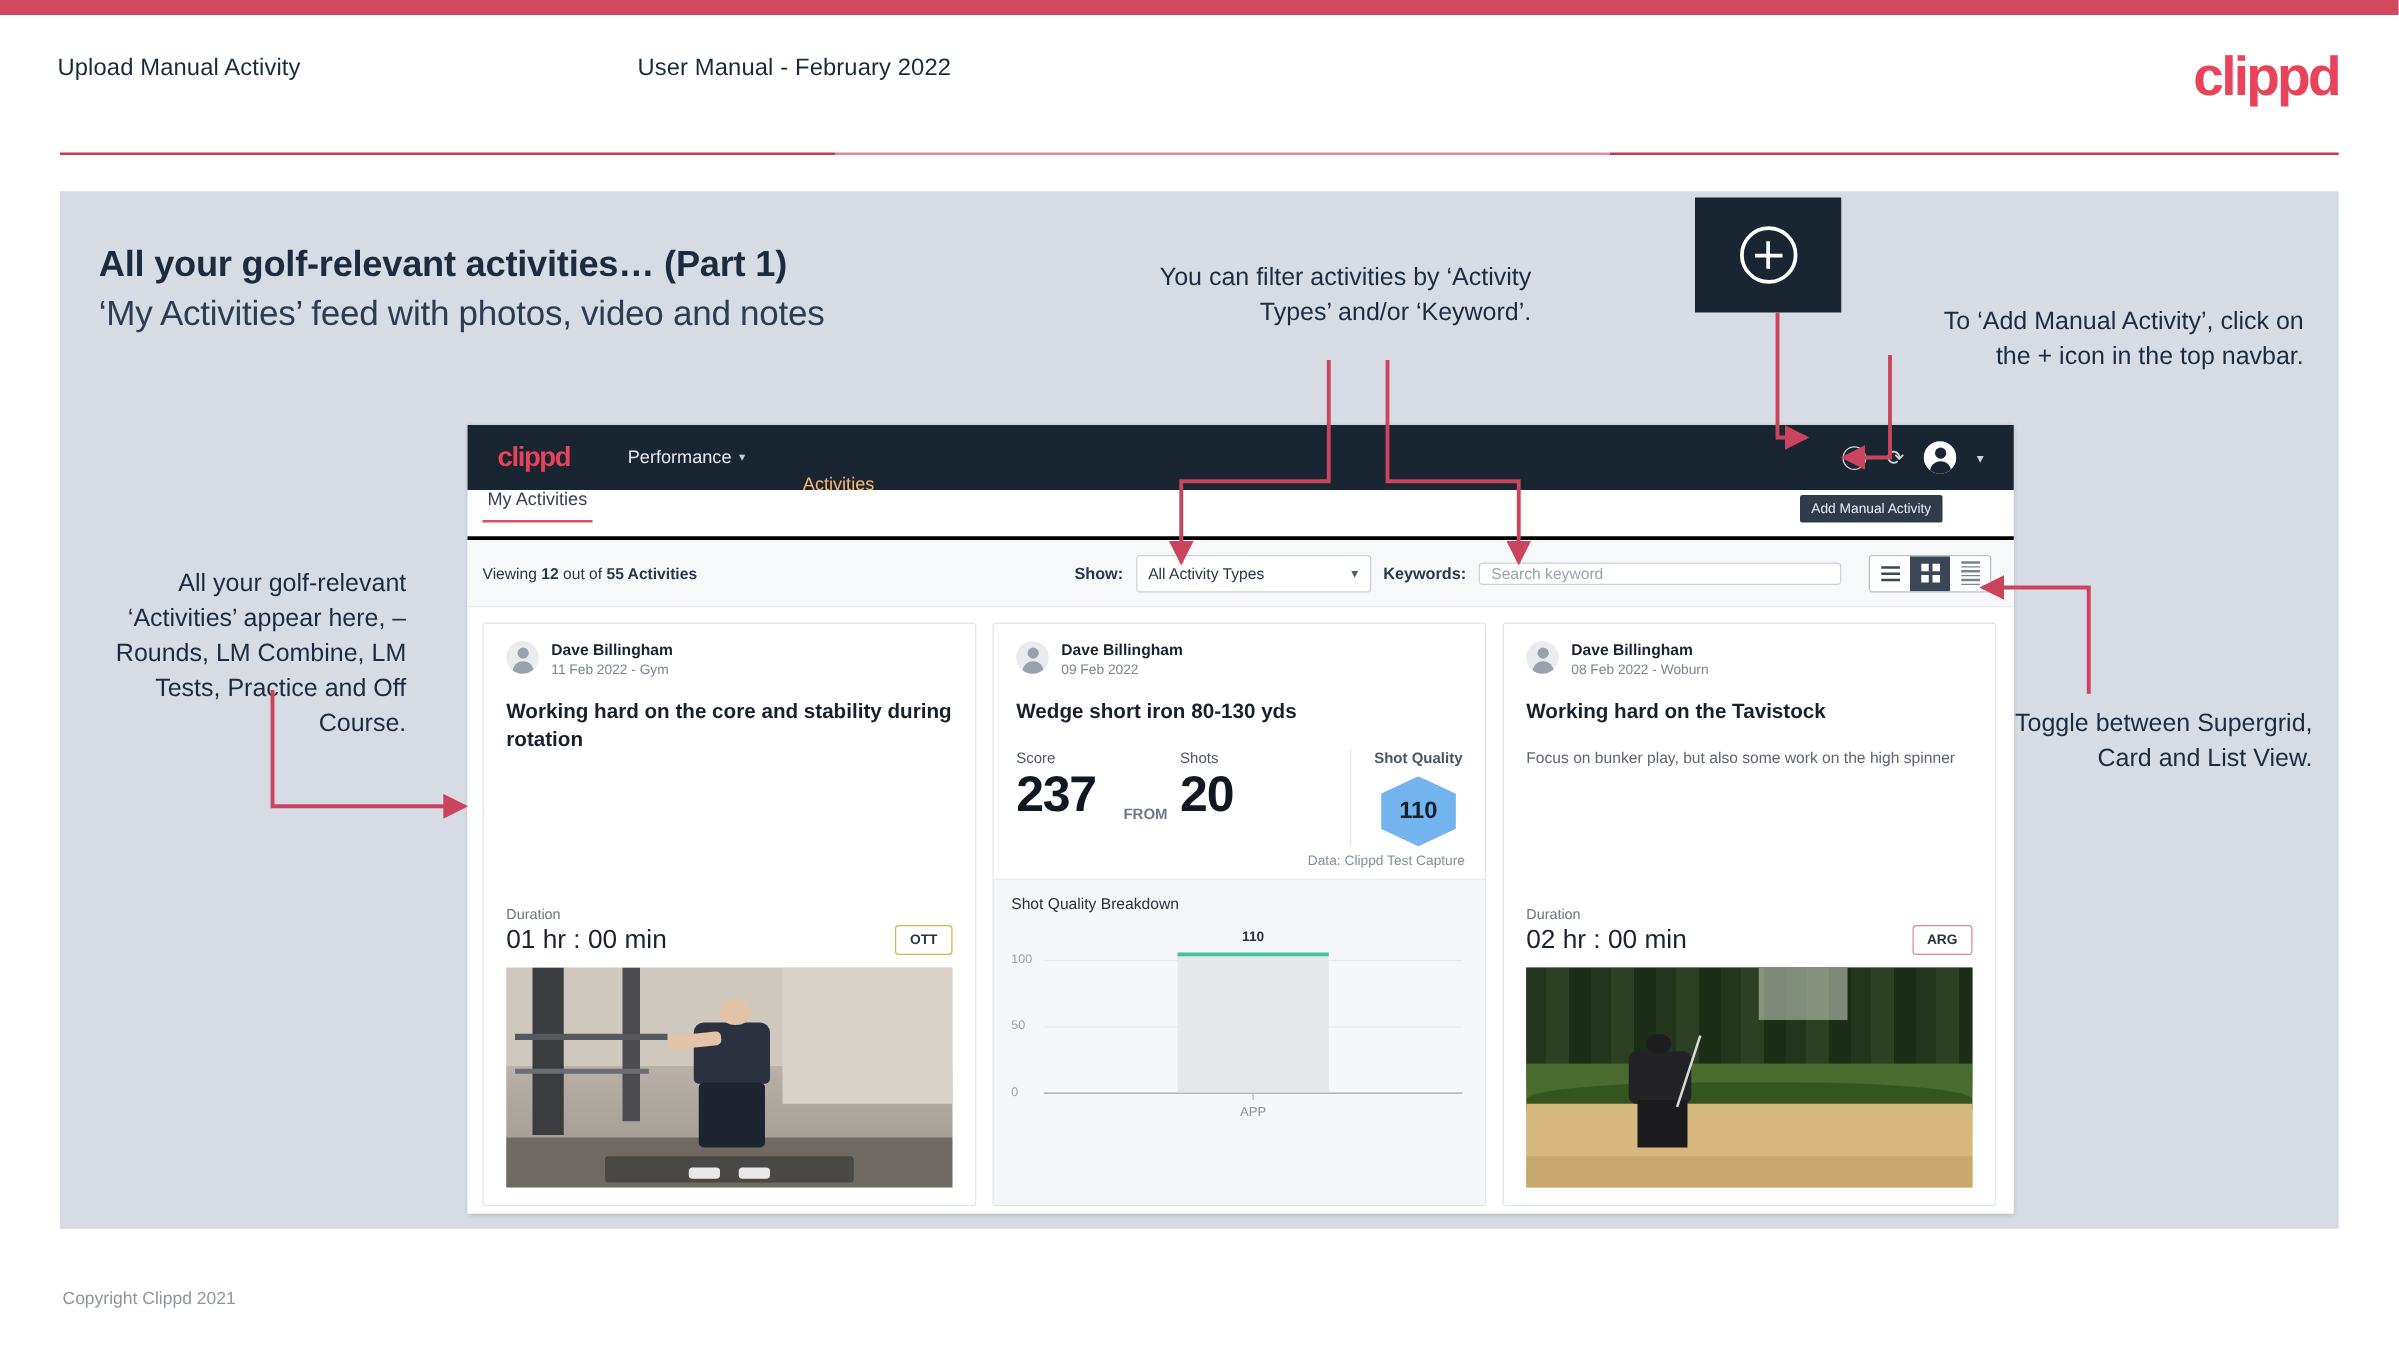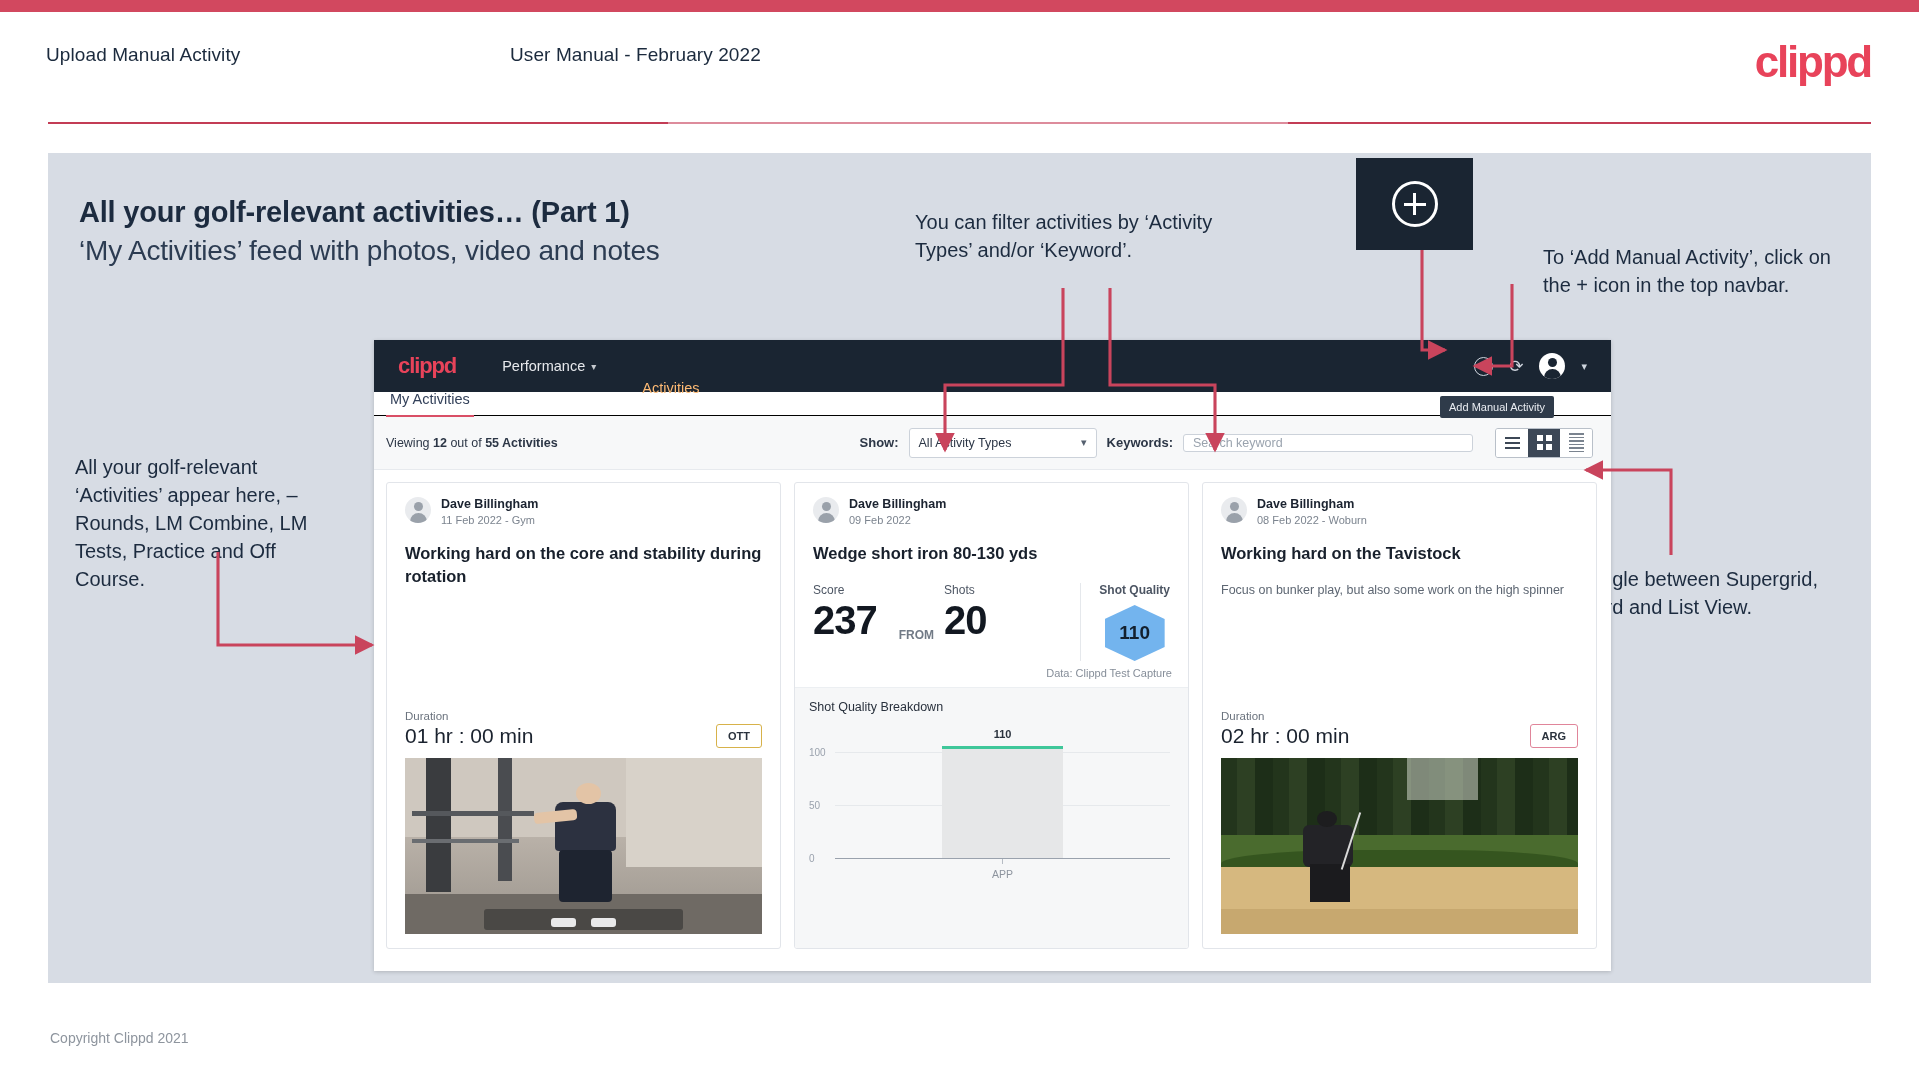--- a/index.html
+++ b/index.html
@@ -46,21 +46,21 @@
   .title1 {
     position: absolute; left: 79px; top: 196px;
     font-size: 29px; font-weight: 700; color: #1c2b3f; letter-spacing: -.2px;
   }
   .title2 {
     position: absolute; left: 79px; top: 235px;
     font-size: 28px; font-weight: 400; color: #2c3c52; letter-spacing: -.2px;
   }
 
   
-  .anno { position: absolute; color: #1c2b3f; font-size: 20px; line-height: 28px; text-align: left; }
+  .anno { position: absolute; color: #1c2b3f; font-size: 20px; line-height: 28px; text-align: right; }
   .anno-filter { left: 915px; top: 208px; width: 310px; }
   .anno-add    { left: 1543px; top: 243px; width: 300px; }
   .anno-left   { left: 75px; top: 405px; width: 250px; margin-top: 48px; }
   .anno-toggle { left: 1580px; top: 565px; width: 270px; }
 
   
   .plus-box {
     position: absolute; left: 1356px; top: 158px; width: 117px; height: 92px;
     background: #1a2532; display: flex; align-items: center; justify-content: center;
   }
@@ -105,21 +105,21 @@
   .avatar-nav::after {
     content:""; position:absolute; left:50%; top:16px; width:17px; height:13px; border-radius:9px 9px 0 0;
     background:#1a2532; margin-left:-8.5px;
   }
   .avatar-caret { color: #cfd5de; font-size: 11px; }
   .tooltip {
     position: absolute; left: 1440px; top: 396px; background: #2f3b4a; color: #e9ecf1;
     font-size: 11px; padding: 5px 9px; border-radius: 2px; white-space: nowrap;
   }
 
-  .tabs { height: 24px; border-bottom: 1px solid #000000; display: flex; align-items: center; padding-left: 12px; }
+  .tabs { height: 40px; border-bottom: 3px solid #000000; display: flex; align-items: flex-start; padding-left: 12px; }
   .tab {
     font-size: 14.5px; color: #33415a; padding: 0 4px 8px 4px; border-bottom: 2.5px solid #d94f66;
   }
 
   .filterbar {
     height: 54px; background: #f7f8f9; display: flex; align-items: center;
     padding: 0 18px 0 12px; border-bottom: 1px solid #e7eaee;
   }
   .viewing { font-size: 12.5px; color: #2c3646; }
   .viewing b { font-weight: 700; }

